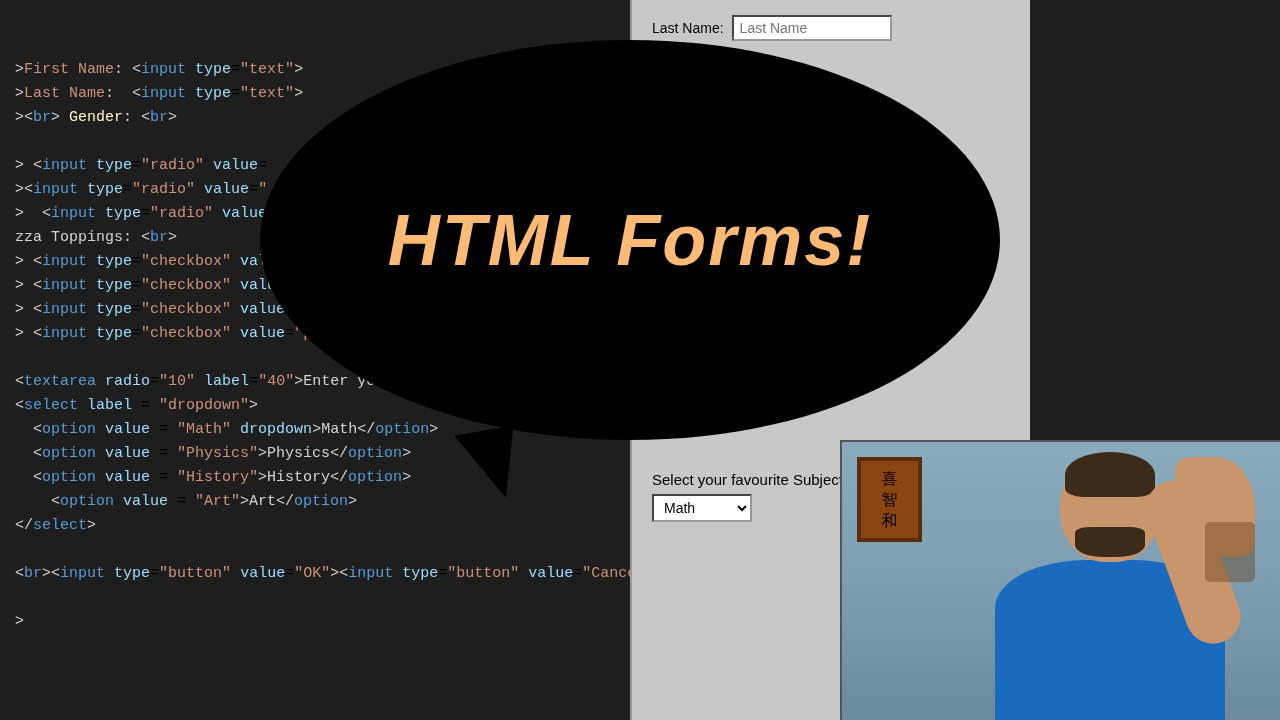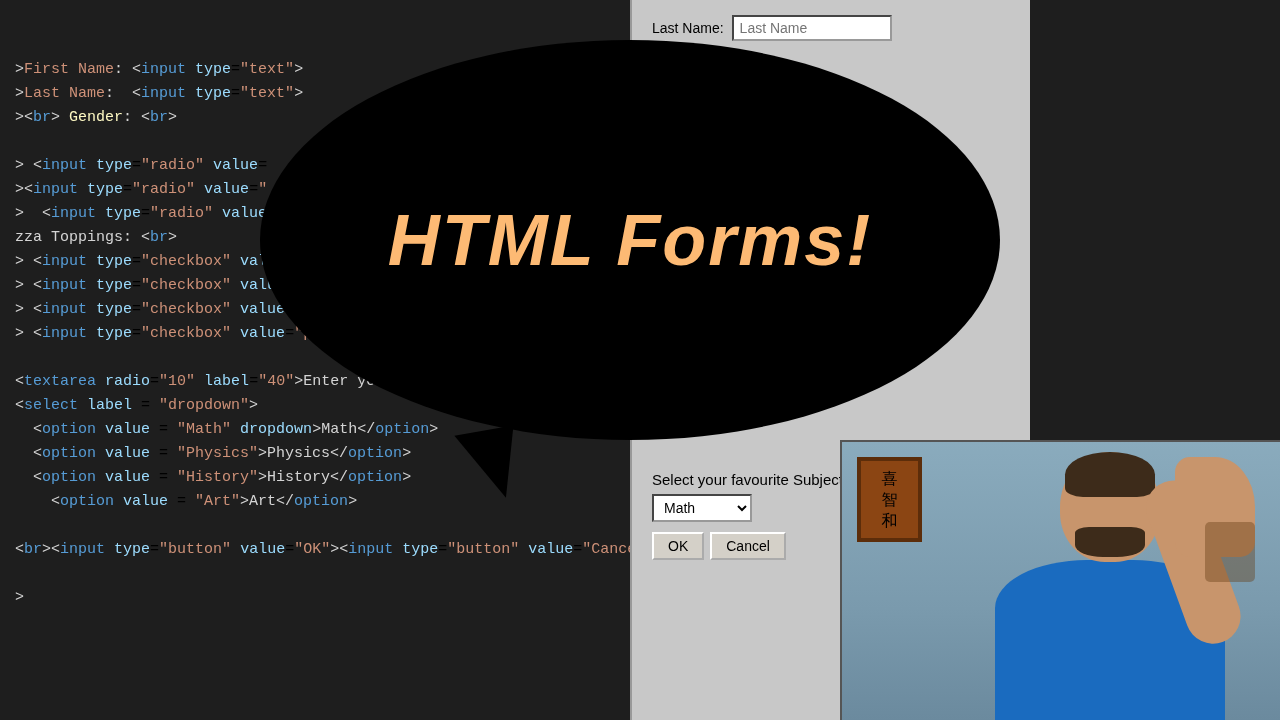--- a/index.html
+++ b/index.html
@@ -272,20 +272,21 @@
   <div class="code-line"><span style="color:#d4d4d4;">&gt; &lt;</span><span style="color:#569cd6;">input</span> <span style="color:#9cdcfe;">type</span>=<span style="color:#ce9178;">"checkbox"</span> <span style="color:#9cdcfe;">value</span>=</div>
   <div class="code-line"><span style="color:#d4d4d4;">&gt; &lt;</span><span style="color:#569cd6;">input</span> <span style="color:#9cdcfe;">type</span>=<span style="color:#ce9178;">"checkbox"</span> <span style="color:#9cdcfe;">value</span>=<span style="color:#ce9178;">"h</span></div>
   <div class="code-line"><span style="color:#d4d4d4;">&gt; &lt;</span><span style="color:#569cd6;">input</span> <span style="color:#9cdcfe;">type</span>=<span style="color:#ce9178;">"checkbox"</span> <span style="color:#9cdcfe;">value</span>=<span style="color:#ce9178;">"pine</span></div>
   <div class="code-line">&nbsp;</div>
   <div class="code-line"><span style="color:#d4d4d4;">&lt;</span><span style="color:#569cd6;">textarea</span> <span style="color:#9cdcfe;">radio</span>=<span style="color:#ce9178;">"10"</span> <span style="color:#9cdcfe;">label</span>=<span style="color:#ce9178;">"40"</span><span style="color:#d4d4d4;">&gt;Enter your answer here:</span></div>
   <div class="code-line"><span style="color:#d4d4d4;">&lt;</span><span style="color:#569cd6;">select</span> <span style="color:#9cdcfe;">label</span> = <span style="color:#ce9178;">"dropdown"</span><span style="color:#d4d4d4;">&gt;</span></div>
   <div class="code-line"><span style="color:#d4d4d4;">  &lt;</span><span style="color:#569cd6;">option</span> <span style="color:#9cdcfe;">value</span> = <span style="color:#ce9178;">"Math"</span> <span style="color:#9cdcfe;">dropdown</span><span style="color:#d4d4d4;">&gt;Math&lt;/</span><span style="color:#569cd6;">option</span><span style="color:#d4d4d4;">&gt;</span></div>
   <div class="code-line"><span style="color:#d4d4d4;">  &lt;</span><span style="color:#569cd6;">option</span> <span style="color:#9cdcfe;">value</span> = <span style="color:#ce9178;">"Physics"</span><span style="color:#d4d4d4;">&gt;Physics&lt;/</span><span style="color:#569cd6;">option</span><span style="color:#d4d4d4;">&gt;</span></div>
   <div class="code-line"><span style="color:#d4d4d4;">  &lt;</span><span style="color:#569cd6;">option</span> <span style="color:#9cdcfe;">value</span> = <span style="color:#ce9178;">"History"</span><span style="color:#d4d4d4;">&gt;History&lt;/</span><span style="color:#569cd6;">option</span><span style="color:#d4d4d4;">&gt;</span></div>
   <div class="code-line"><span style="color:#d4d4d4;">    &lt;</span><span style="color:#569cd6;">option</span> <span style="color:#9cdcfe;">value</span> = <span style="color:#ce9178;">"Art"</span><span style="color:#d4d4d4;">&gt;Art&lt;/</span><span style="color:#569cd6;">option</span><span style="color:#d4d4d4;">&gt;</span></div>
+  <div class="code-line"><span style="color:#d4d4d4;">&lt;/</span><span style="color:#569cd6;">select</span><span style="color:#d4d4d4;">&gt;</span></div>
   <div class="code-line">&nbsp;</div>
   <div class="code-line"><span style="color:#d4d4d4;">&lt;</span><span style="color:#569cd6;">br</span><span style="color:#d4d4d4;">&gt;&lt;</span><span style="color:#569cd6;">input</span> <span style="color:#9cdcfe;">type</span>=<span style="color:#ce9178;">"button"</span> <span style="color:#9cdcfe;">value</span>=<span style="color:#ce9178;">"OK"</span><span style="color:#d4d4d4;">&gt;&lt;</span><span style="color:#569cd6;">input</span> <span style="color:#9cdcfe;">type</span>=<span style="color:#ce9178;">"button"</span> <span style="color:#9cdcfe;">value</span>=<span style="color:#ce9178;">"Cancel</span></div>
   <div class="code-line">&nbsp;</div>
   <div class="code-line"><span style="color:#d4d4d4;">&gt;</span></div>
 </div>
 
 <div id="form-preview">
   <div class="form-row">
     <label class="form-label">Last Name:</label>
     <input class="form-input" type="text" style="width: 160px;" placeholder="Last Name">
@@ -294,24 +295,20 @@
   <div style="height: 420px; background: #c8c8c8;"></div>
 
   <div>
     <div class="subject-label">Select your favourite Subject:</div>
     <select class="subject-select">
       <option value="Math" selected="">Math</option>
       <option value="Physics">Physics</option>
       <option value="History">History</option>
       <option value="Art">Art</option>
     </select>
-    <div class="btn-row">
-      <button class="form-btn">OK</button>
-      <button class="form-btn">Cancel</button>
-    </div>
   </div>
 </div>
 
 <div id="speech-bubble">
   <span id="bubble-text">HTML Forms!</span>
 </div>
 
 <div id="webcam-area">
   <div class="wall-bg"></div>
 

